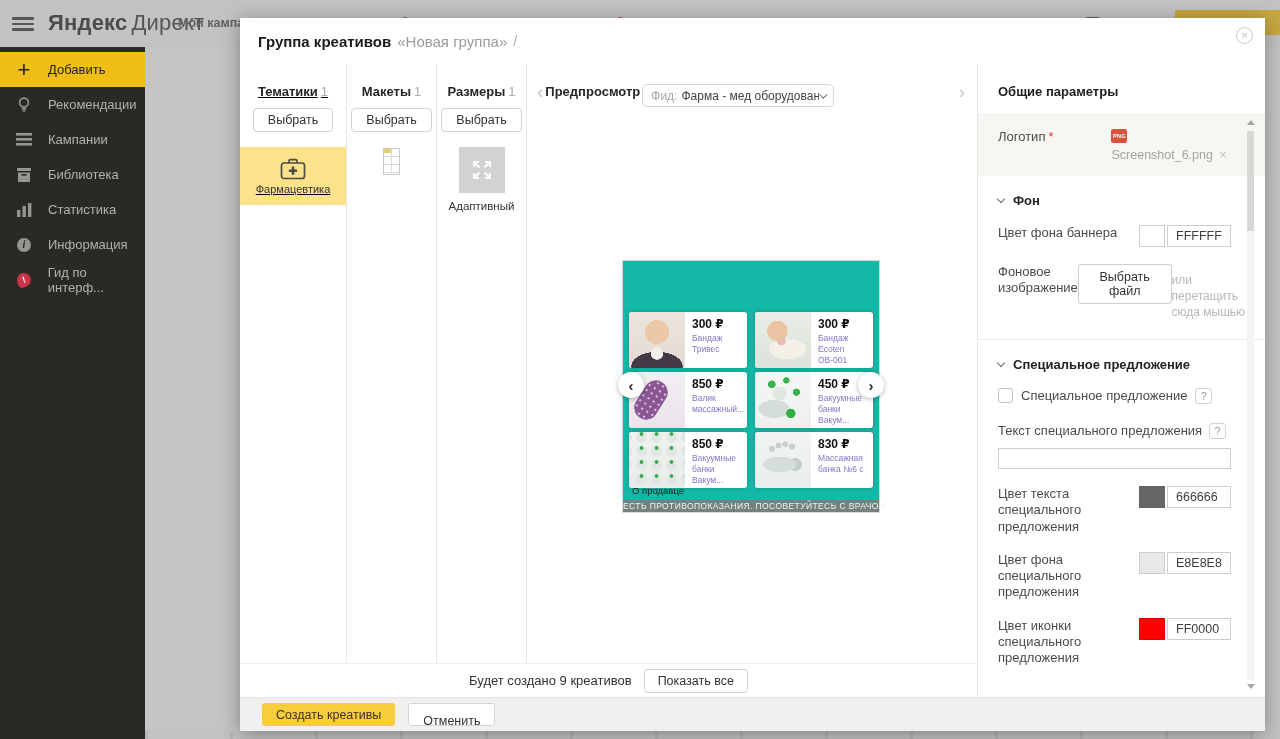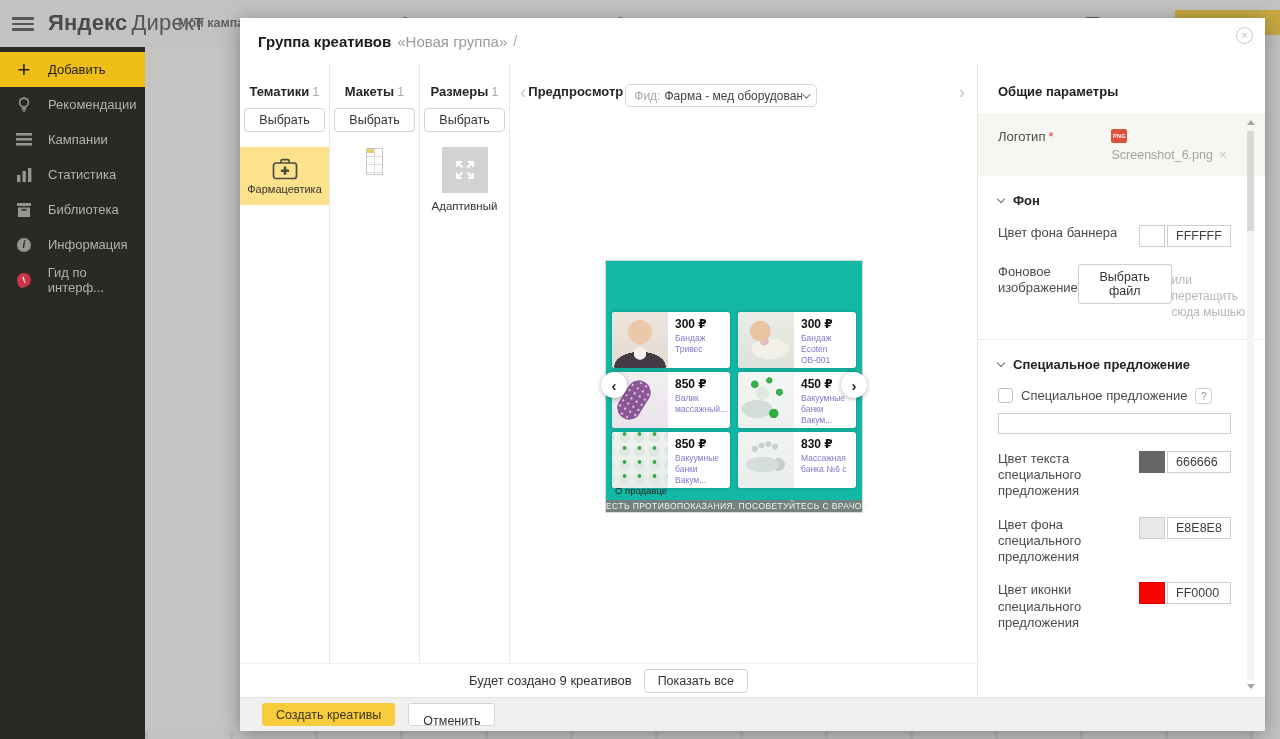--- a/index.html
+++ b/index.html
@@ -45,21 +45,21 @@
   .m-subtitle { font-size:15px; color:#9c9b99; margin-left:6px; }
   .edit-icon { margin-left:6px; color:#a9a8a6; font-size:14px; cursor:pointer; }
   .edit-icon::before { content:"/"; }
   .modal-close { position:absolute; right:12px; top:9px; width:17px; height:17px; border:1.5px solid #c8c7c5; border-radius:50%; color:#bdbcba; font-size:11px; line-height:14px; text-align:center; cursor:pointer; }
   .modal-close::before { content:"×"; }
 
   .modal-body { position:absolute; top:46px; left:0; right:0; bottom:34px; display:flex; }
   .left-wrap { width:737px; display:flex; flex-direction:column; }
   .cols { flex:1; display:flex; min-height:0; }
   .col { border-right:1px solid #e9e8e6; padding-top:20px; text-align:center; }
-  .col-themes { width:90px; }
+  .col-themes { width:107px;text-decoration:underline; }
   .col-layouts { width:90px; }
   .col-sizes { width:90px; }
   .col-head { font-size:13px; color:#262624; }
   .col-title { font-weight:bold; }
   .col-count { color:#ababa9; margin-left:3px; font-weight:normal; }
   .choose-btn { margin-top:9px; border:1px solid #d4d3d1; border-radius:4px; background:#fff; padding:4px 14px; font-size:12.5px; color:#333; font-family:inherit; cursor:pointer; }
   .theme-tile { margin-top:15px; width:100%; height:58px; background:#fbe28b; display:flex; flex-direction:column; align-items:center; justify-content:center; gap:3px; cursor:pointer; }
   .tile-label { font-size:11px; color:#35342f; }
   .layout-thumb { margin:16px auto 0; width:17px; height:27px; border:1px solid #c9c8c6; position:relative; cursor:pointer;
     background-image:
@@ -228,37 +228,37 @@
       <svg width="16" height="13" viewBox="0 0 16 13">
           <rect y="0" width="16" height="2.6" fill="#96958f"></rect>
           <rect y="5" width="16" height="2.6" fill="#96958f"></rect>
           <rect y="10" width="16" height="2.6" fill="#96958f"></rect>
         </svg>
     </span>
     <span class="si-label">Кампании</span>
   </div>
   <div class="side-item">
     <span class="si-icon">
+      <svg width="16" height="14" viewBox="0 0 16 14">
+          <rect x="1" y="0" width="14" height="3" fill="#96958f"></rect>
+          <rect x="2" y="4.5" width="12" height="9.5" fill="#96958f"></rect>
+          <rect x="5.5" y="6" width="5" height="1.6" fill="#292926"></rect>
+        </svg>
+    </span>
+    <span class="si-label">Библиотека</span>
+  </div>
+  <div class="side-item">
+    <span class="si-icon">
       <svg width="15" height="14" viewBox="0 0 15 14">
           <rect x="0" y="7" width="3.4" height="7" fill="#96958f"></rect>
           <rect x="5.5" y="3" width="3.4" height="11" fill="#96958f"></rect>
           <rect x="11" y="0" width="3.4" height="14" fill="#96958f"></rect>
         </svg>
     </span>
     <span class="si-label">Статистика</span>
-  </div>
-  <div class="side-item">
-    <span class="si-icon">
-      <svg width="16" height="14" viewBox="0 0 16 14">
-          <rect x="1" y="0" width="14" height="3" fill="#96958f"></rect>
-          <rect x="2" y="4.5" width="12" height="9.5" fill="#96958f"></rect>
-          <rect x="5.5" y="6" width="5" height="1.6" fill="#292926"></rect>
-        </svg>
-    </span>
-    <span class="si-label">Библиотека</span>
   </div>
   <div class="side-item">
     <span class="si-icon">
         <span class="circle-icon">i</span>
       </span>
     <span class="si-label">Информация</span>
   </div>
   <div class="side-item">
     <span class="si-icon">
         <span class="guide-glyph">!</span>
@@ -430,20 +430,24 @@
           <span class="sec-chev"></span>
           <span class="sec-title">Специальное предложение</span>
         </div>
 
         <div class="check-row">
           <span class="checkbox"></span>
           <span class="p-label">Специальное предложение</span>
           <span class="help"></span>
         </div>
 
+        <div class="label-row">
+          <span class="p-label">Текст специального предложения</span>
+          <span class="help"></span>
+        </div>
         <input class="text-input" value="" style="">
 
         <div class="param-row">
           <div class="p-label">Цвет текста специального предложения</div>
           <div class="color-ctl">
             <span class="swatch" data-color="666666"></span>
             <span class="hexbox">666666</span>
           </div>
         </div>
 

